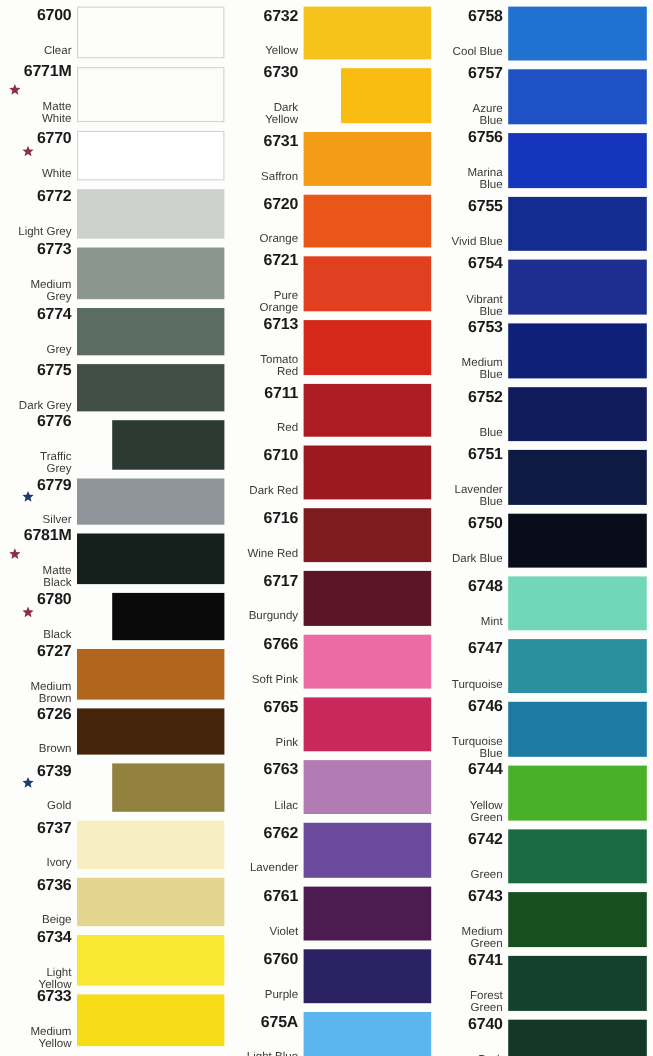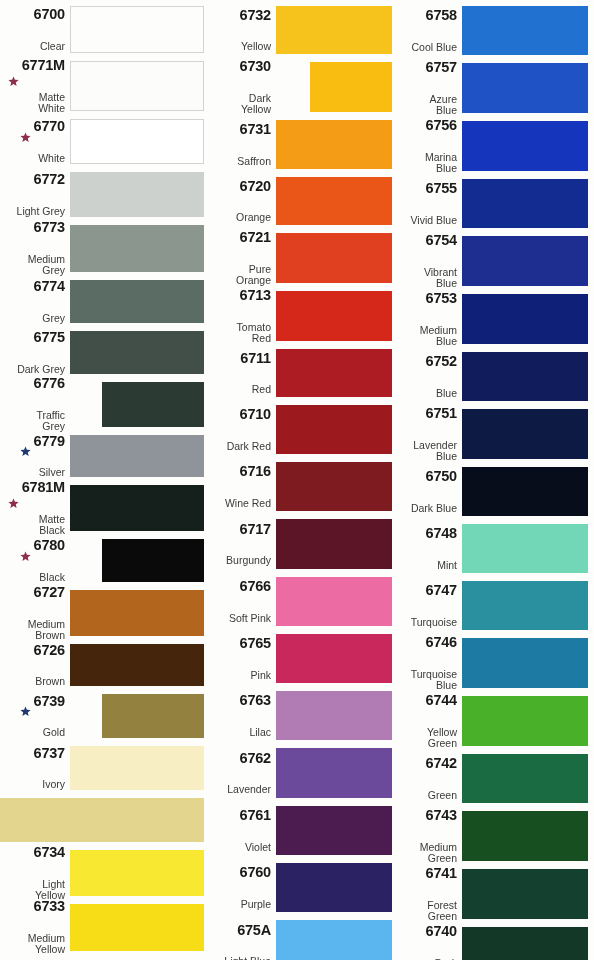--- a/index.html
+++ b/index.html
@@ -257,20 +257,27 @@
         <div class="labelcell">
           <span class="star hidden"></span>
           <div class="txtwrap">
             <div class="code">6737</div>
             <div class="name">Ivory</div>
           </div>
         </div>
         <div class="swatch" style="background: rgb(247, 239, 195);"></div>
       </div>
       <div class="row" style="height: 52px;">
+        <div class="labelcell">
+          <span class="star hidden"></span>
+          <div class="txtwrap">
+            <div class="code">6736</div>
+            <div class="name">Beige</div>
+          </div>
+        </div>
         <div class="swatch" style="background: rgb(228, 213, 142);"></div>
       </div>
       <div class="row" style="height: 54px;">
         <div class="labelcell">
           <span class="star hidden"></span>
           <div class="txtwrap">
             <div class="code">6734</div>
             <div class="name">Light
 Yellow</div>
           </div>

